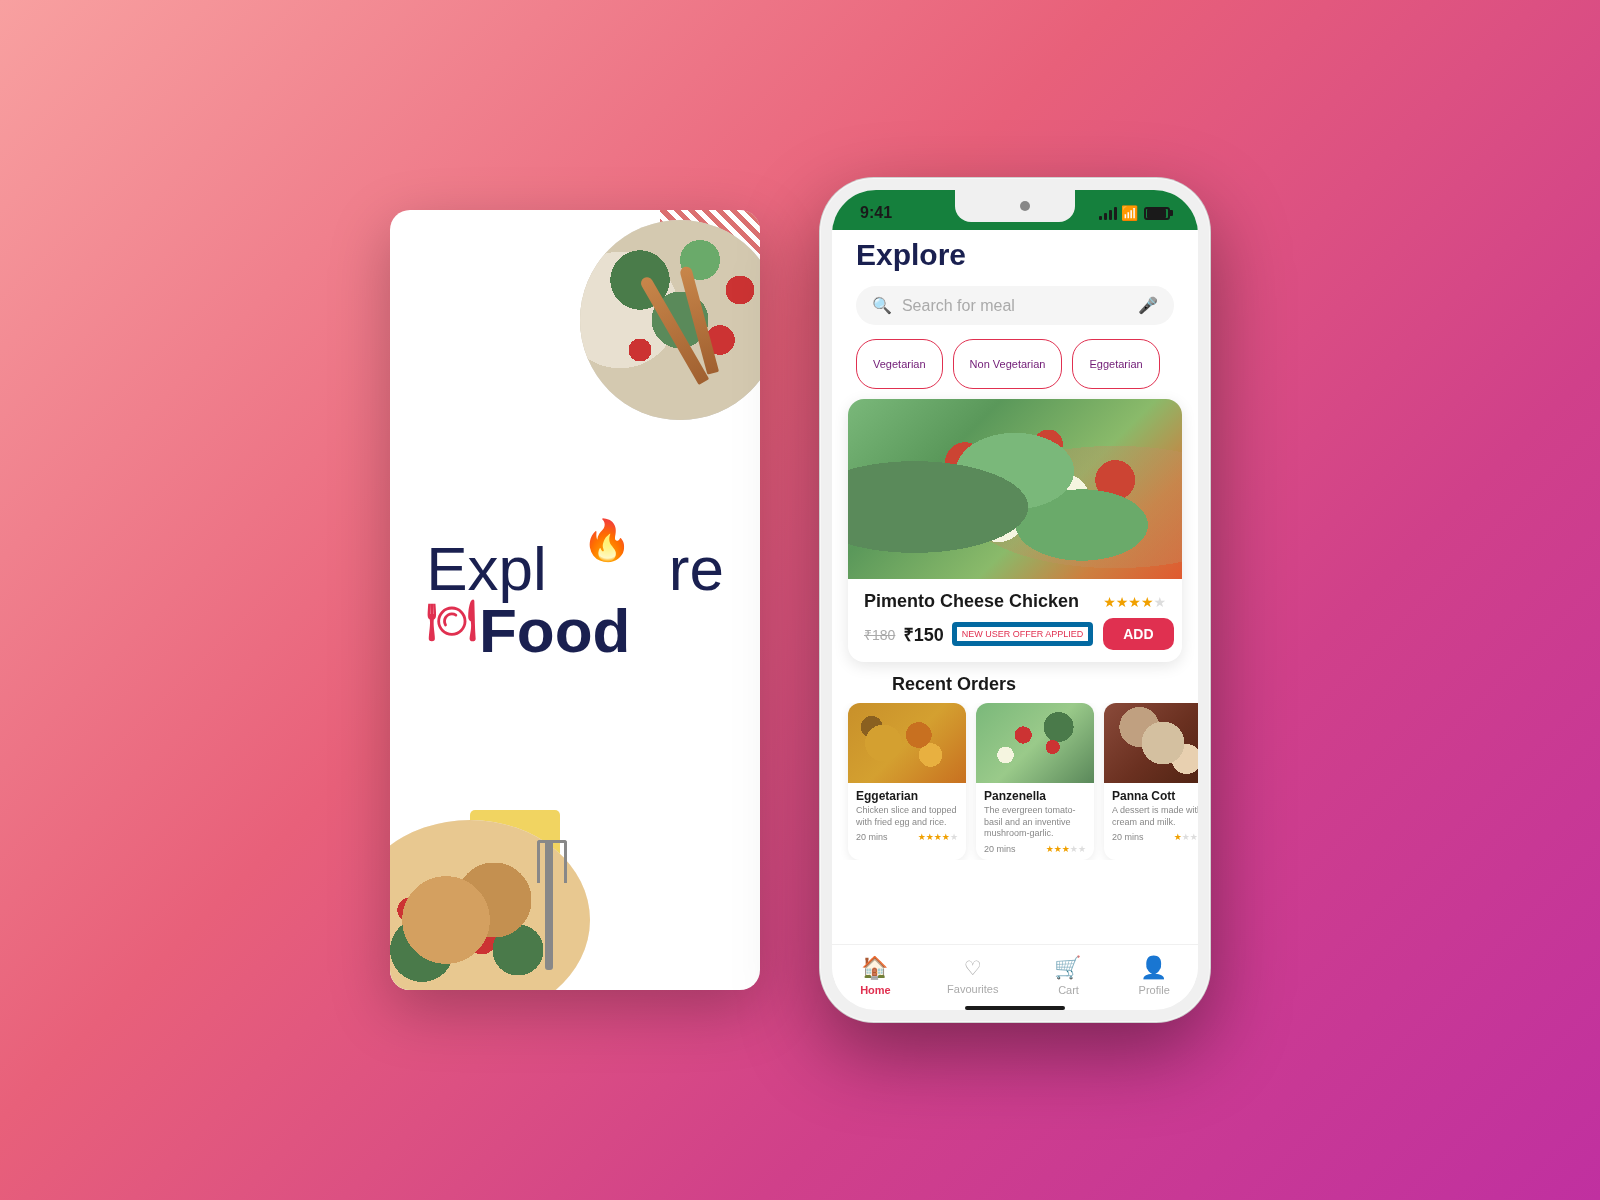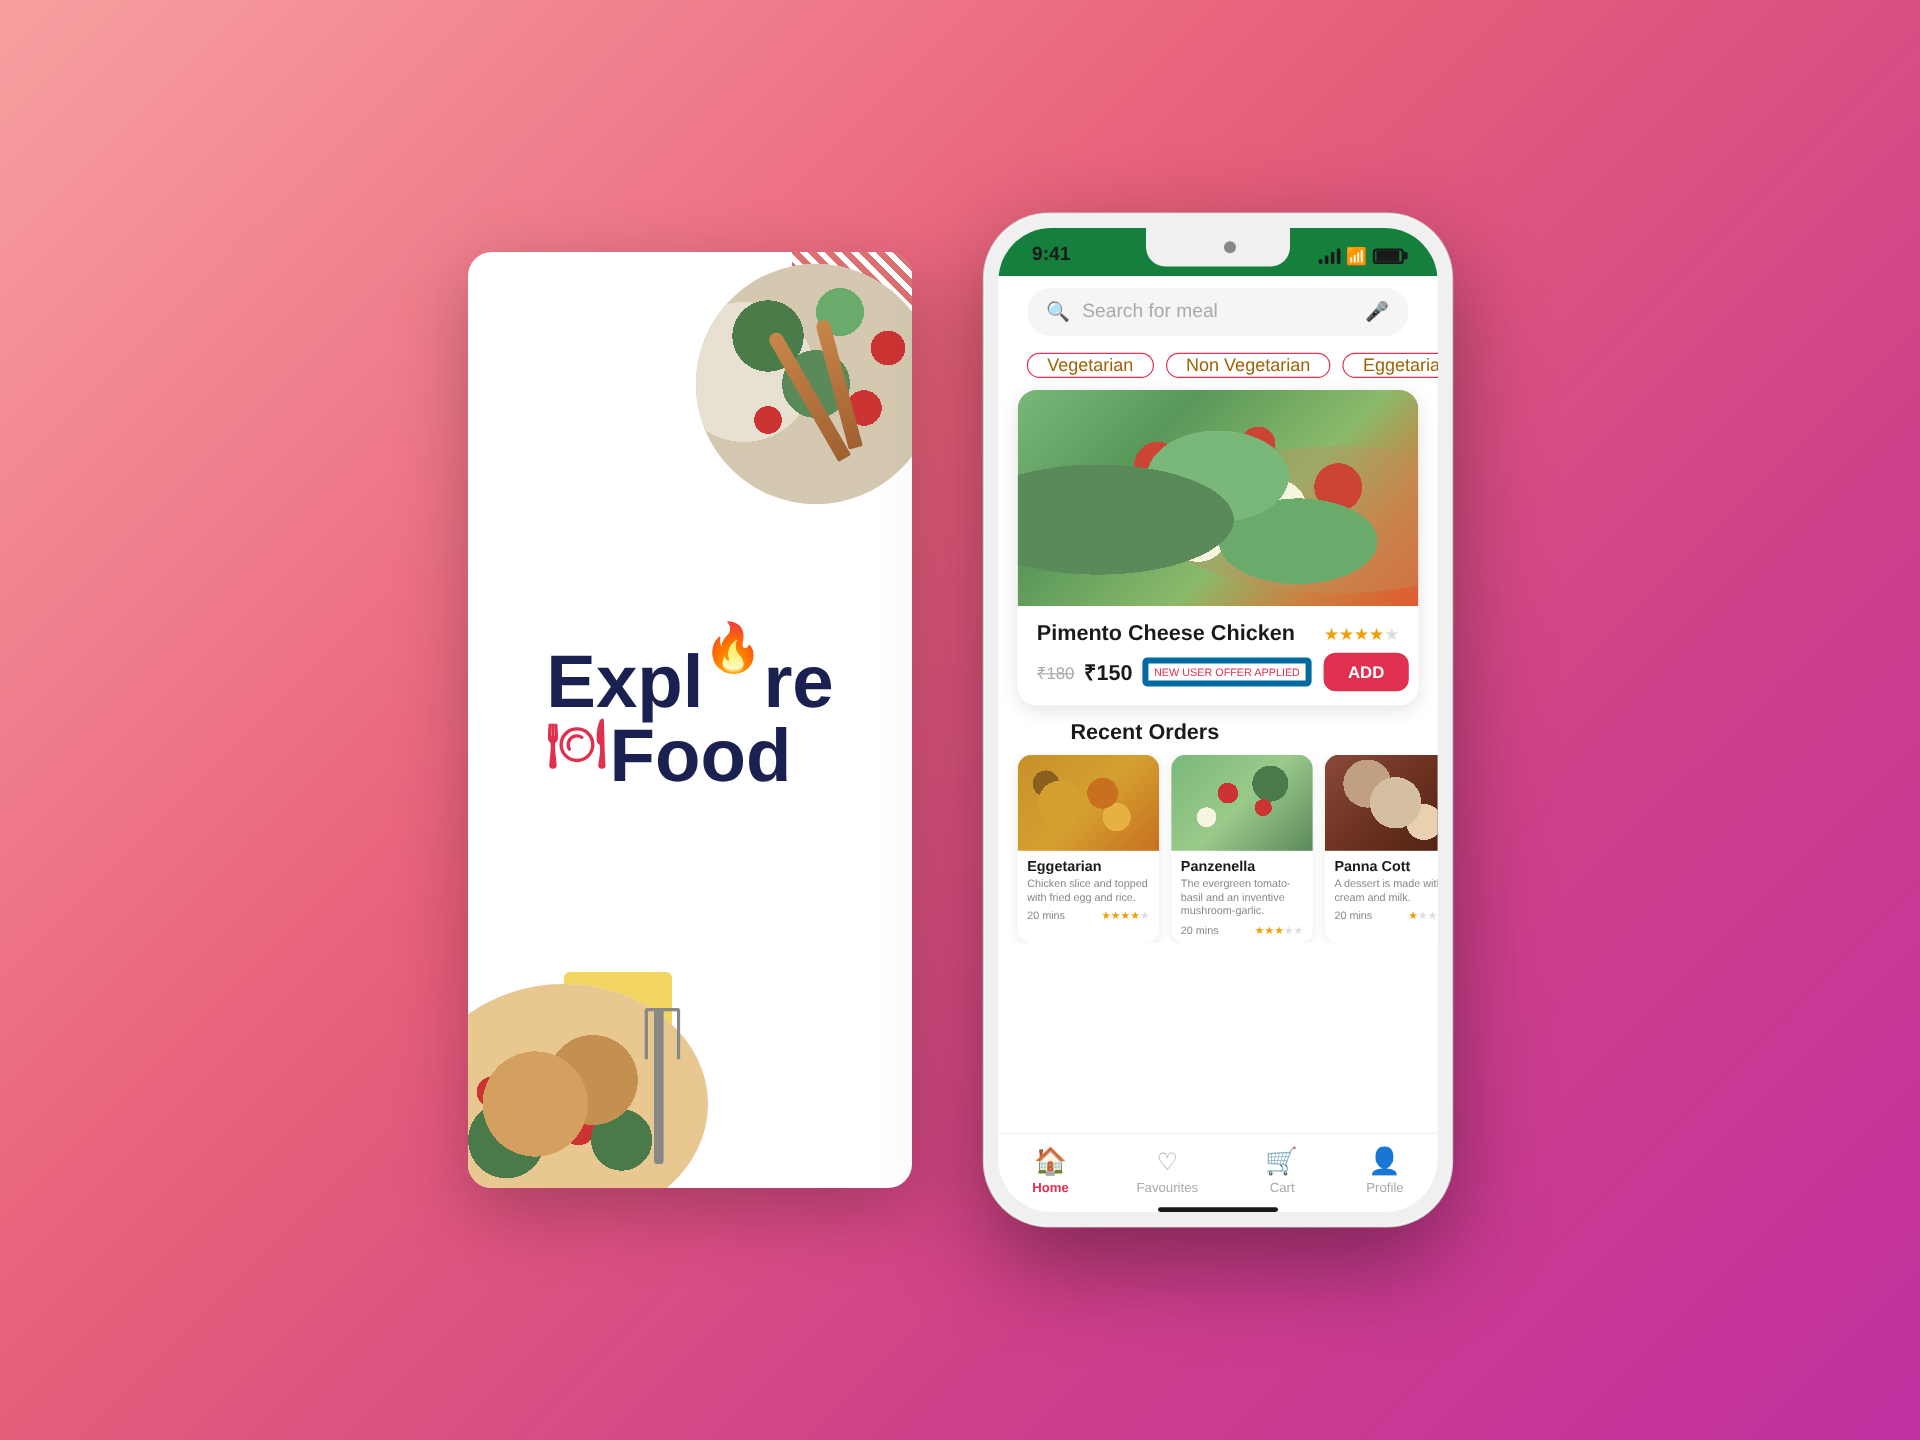--- a/index.html
+++ b/index.html
@@ -349,25 +349,25 @@
 
     
     .filter-tags {
       display: flex;
       gap: 10px;
       padding: 4px 24px 10px;
       overflow-x: auto;
     }
 
     .filter-tag {
-      padding: 1px 16px;
+      padding: 18px 16px;
       border: 1.5px solid #e03050;
       border-radius: 20px;
-      color: #a16207;
-      font-size: 15px;
+      color: #701a75;
+      font-size: 11px;
       white-space: nowrap;
       cursor: pointer;
     }
 
     
     .featured-item {
       margin: 0 16px;
       background: white;
       border-radius: 16px;
       overflow: hidden;
@@ -617,26 +617,27 @@
 
     
     .logo-container {
       display: flex;
       flex-direction: column;
       align-items: flex-start;
     }
 
     .logo-line1 {
       font-size: 62px;
-      font-weight: 700;
+      font-weight: 400;
       color: #1a2050;
       line-height: 1;
       position: relative;
       display: flex;
       align-items: center;
+      gap: 36px;
     }
 
     .logo-o-replaced {
       position: relative;
       display: inline-flex;
       align-items: center;
       justify-content: center;
       width: 50px;
     }
 
@@ -725,20 +726,23 @@
           </div>
           <span class="wifi-icon">📶</span>
           <div class="battery-icon">
             <div class="battery-fill"></div>
           </div>
         </div>
       </div>
 
       <div class="app-content">
 
+        <div class="app-header">
+          <span class="app-title">Explore</span>
+        </div>
 
         <div class="search-bar">
           <span class="search-bar-icon">🔍</span>
           <span class="search-placeholder">Search for meal</span>
           <span class="mic-icon">🎤</span>
         </div>
 
         <div class="filter-tags">
           <div class="filter-tag">Vegetarian</div>
           <div class="filter-tag">Non Vegetarian</div>

